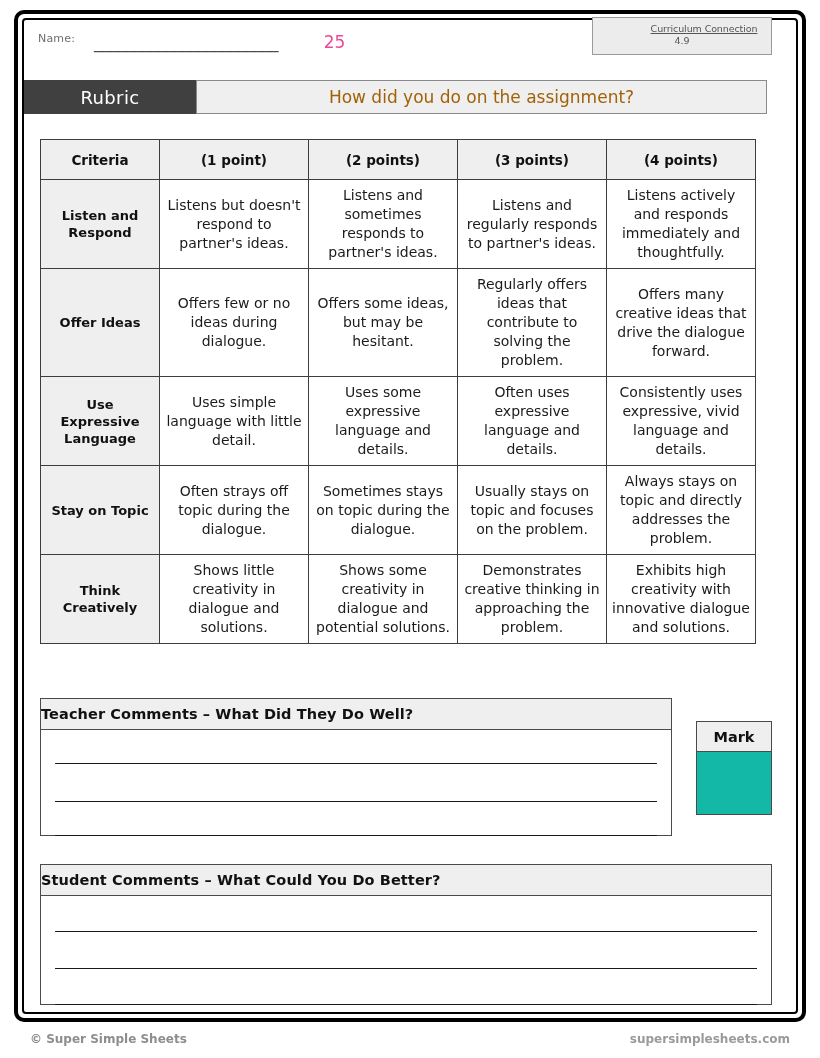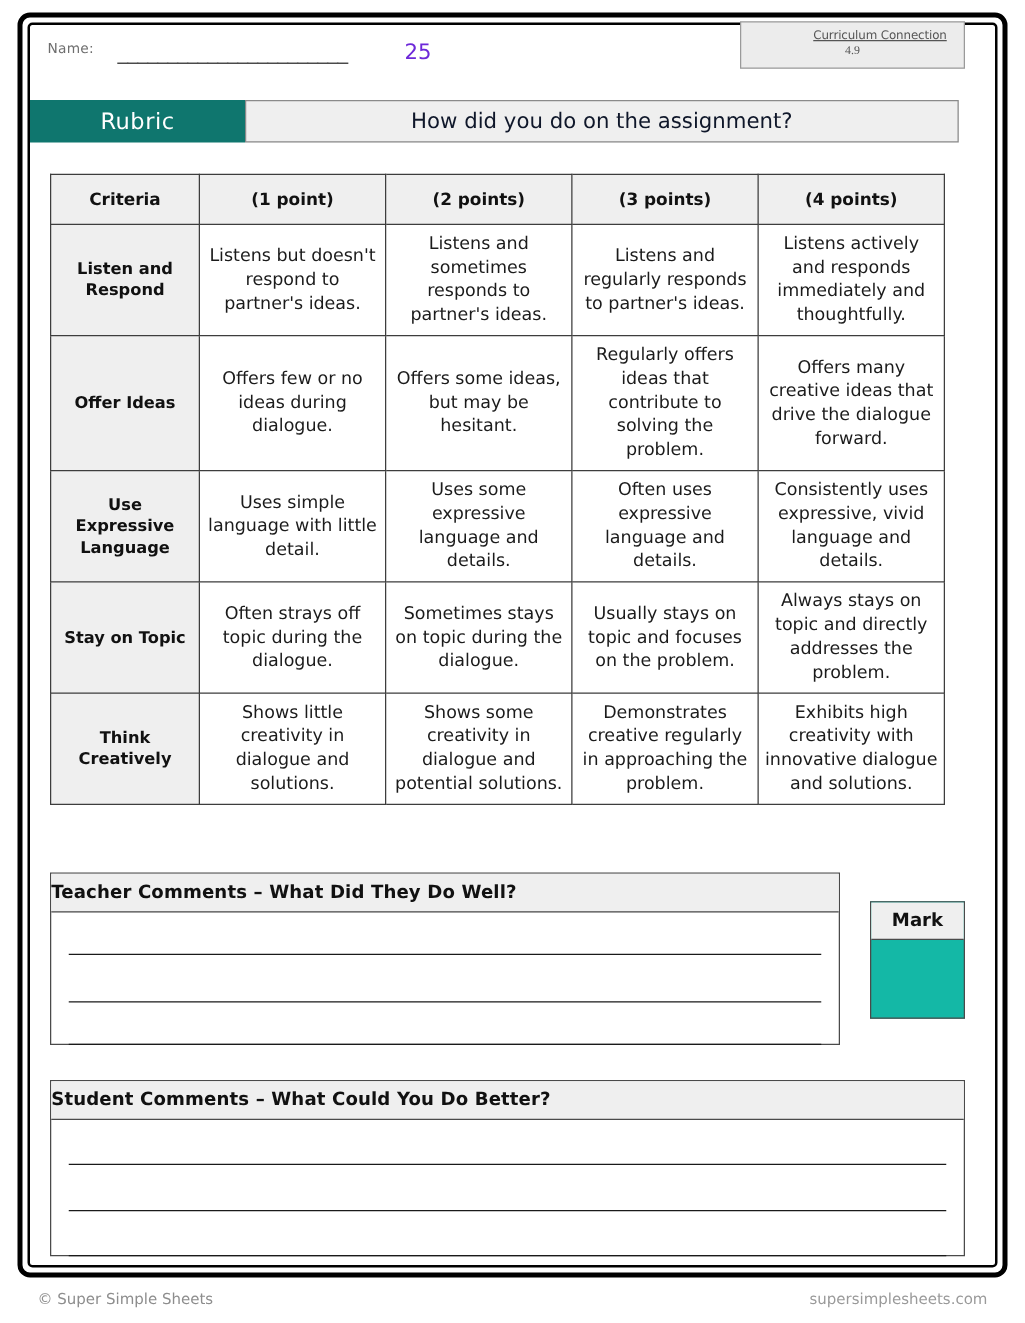--- a/index.html
+++ b/index.html
@@ -63,21 +63,21 @@
     letter-spacing: -0.5px;
     white-space: nowrap;
   }
   .page-num {
     position: absolute;
     left: 0;
     top: 12px;
     width: 621px;
     text-align: center;
     font-size: 17px;
-    color: #6d28d9;
+    color: #ec4899;
   }
 
   
   .curriculum-badge {
     position: absolute;
     left: 592px;
     top: 17px;
     width: 180px;
     height: 38px;
     background: #ececec;
@@ -93,56 +93,55 @@
     display: block;
     line-height: 13px;
     letter-spacing: -0.1px;
     padding-left: 44px;
   }
   .curriculum-code {
     font-size: 9.5px;
     color: #555;
     display: block;
     line-height: 12px;
-    font-family: Liberation Serif, serif;
   }
 
   
   .title-bar {
     position: absolute;
     left: 24px;
     top: 80px;
     width: 748px;
     height: 34px;
   }
   .title-tab {
     position: absolute;
     left: 0;
     top: 0;
     width: 172px;
     height: 34px;
-    background: #0f766e;
+    background: #404040;
     color: #fff;
     font-size: 18px;
     display: flex;
     align-items: center;
     justify-content: center;
     letter-spacing: .4px;
   }
   .title-prompt {
     position: absolute;
     left: 172px;
     top: 0;
     width: 571px;
     height: 34px;
     background: #efefef;
     border: 1px solid #8a8a8a;
     box-sizing: border-box;
     font-size: 17px;
-    color: #0f172a;
+    color: #a16207;
     display: flex;
     align-items: center;
     justify-content: center;
   }
 
   
   .rubric-table {
     position: absolute;
     left: 40px;
     top: 139px;
@@ -249,20 +248,21 @@
   }
   .mark-field { height: calc(100% - 30px); }
 
   
   .footer {
     position: absolute;
     left: 0;
     top: 1032px;
     width: 820px;
     height: 20px;
+    font-weight: bold;
   }
   .footer-left {
     position: absolute;
     left: 30px;
     top: 0;
     font-size: 12px;
     color: #8d8d8d;
   }
   .footer-right {
     position: absolute;
@@ -337,21 +337,21 @@
       <td class="crit">Stay on Topic</td>
       <td class="desc">Often strays off topic during the dialogue.</td>
       <td class="desc">Sometimes stays on topic during the dialogue.</td>
       <td class="desc">Usually stays on topic and focuses on the problem.</td>
       <td class="desc">Always stays on topic and directly addresses the problem.</td>
     </tr>
     <tr>
       <td class="crit">Think Creatively</td>
       <td class="desc">Shows little creativity in dialogue and solutions.</td>
       <td class="desc">Shows some creativity in dialogue and potential solutions.</td>
-      <td class="desc">Demonstrates creative regularly in approaching the problem.</td>
+      <td class="desc">Demonstrates creative thinking in approaching the problem.</td>
       <td class="desc">Exhibits high creativity with innovative dialogue and solutions.</td>
     </tr>
   </tbody>
 </table>
 
 <div class="comment-box" id="teacher-comments">
   <div class="comment-head">Teacher Comments – What Did They Do Well?</div>
   <div class="comment-body">
     <div class="write-line l1"></div>
     <div class="write-line l2"></div>

